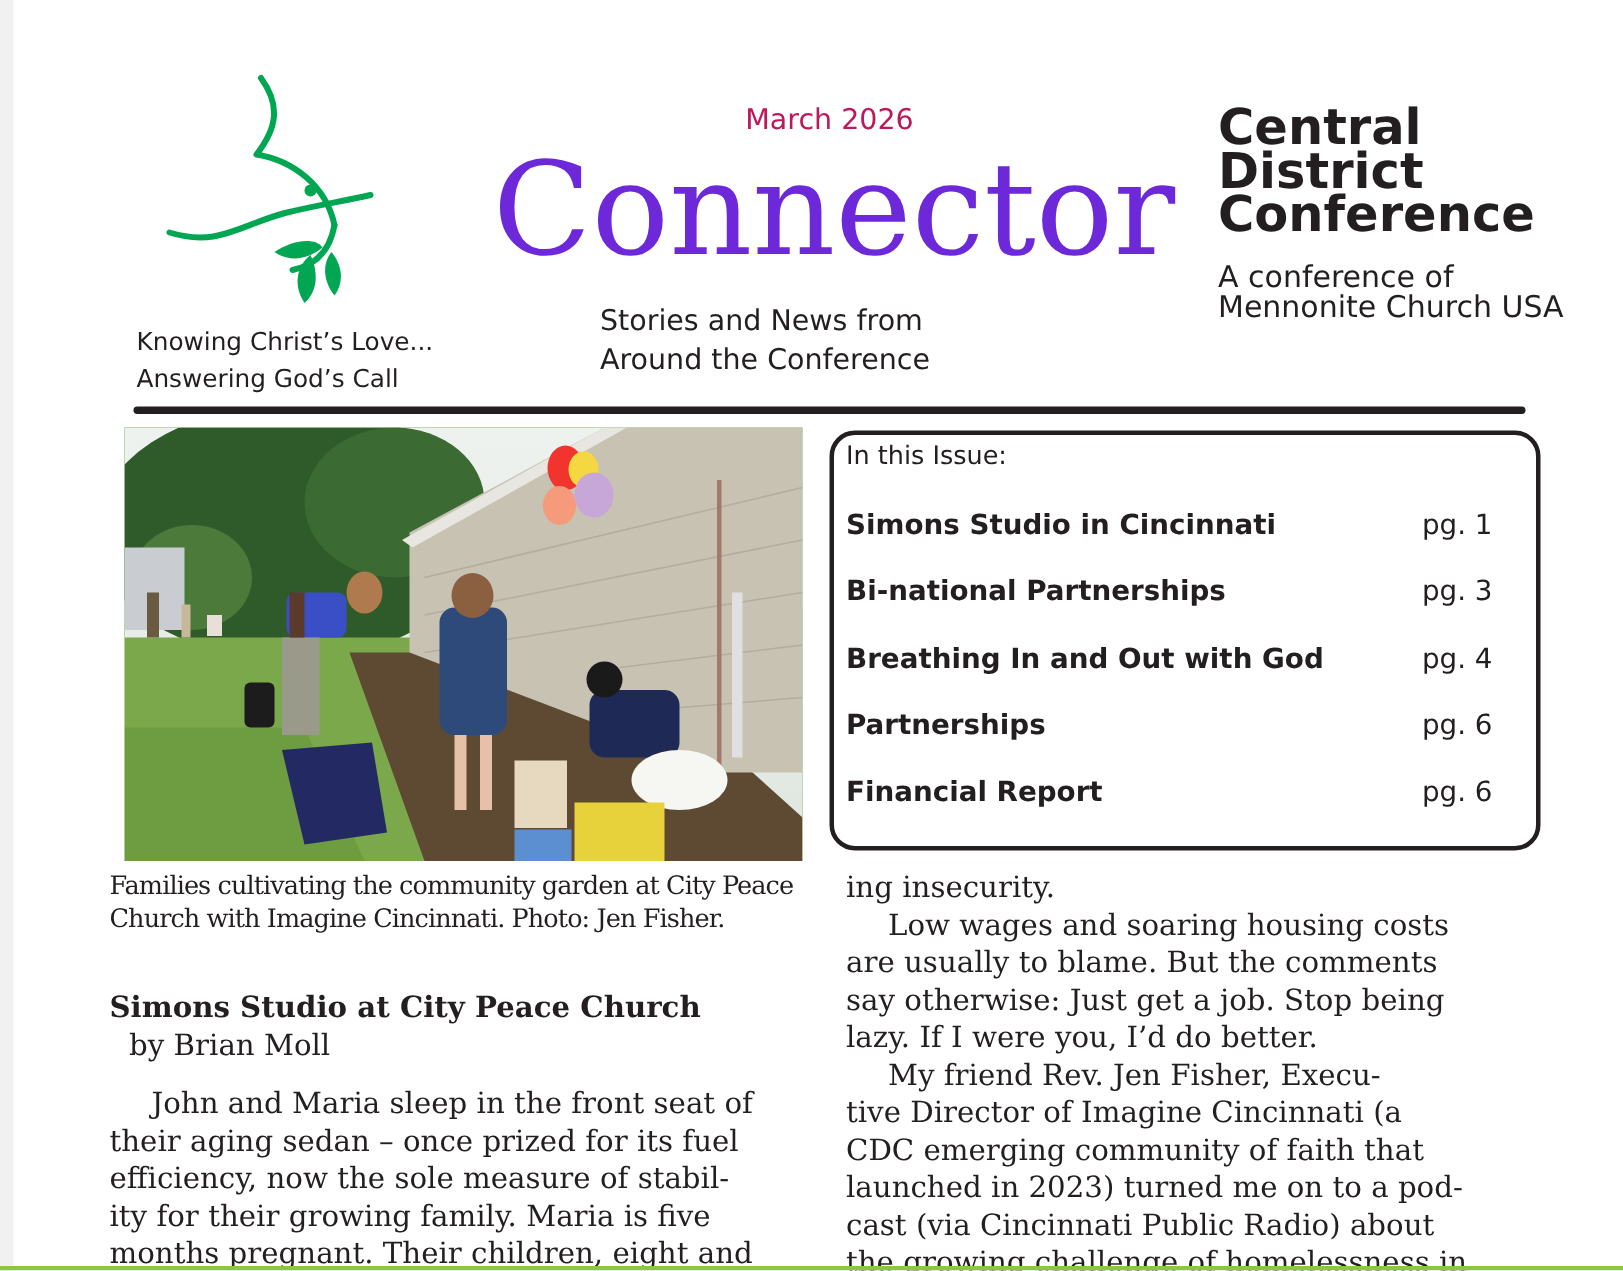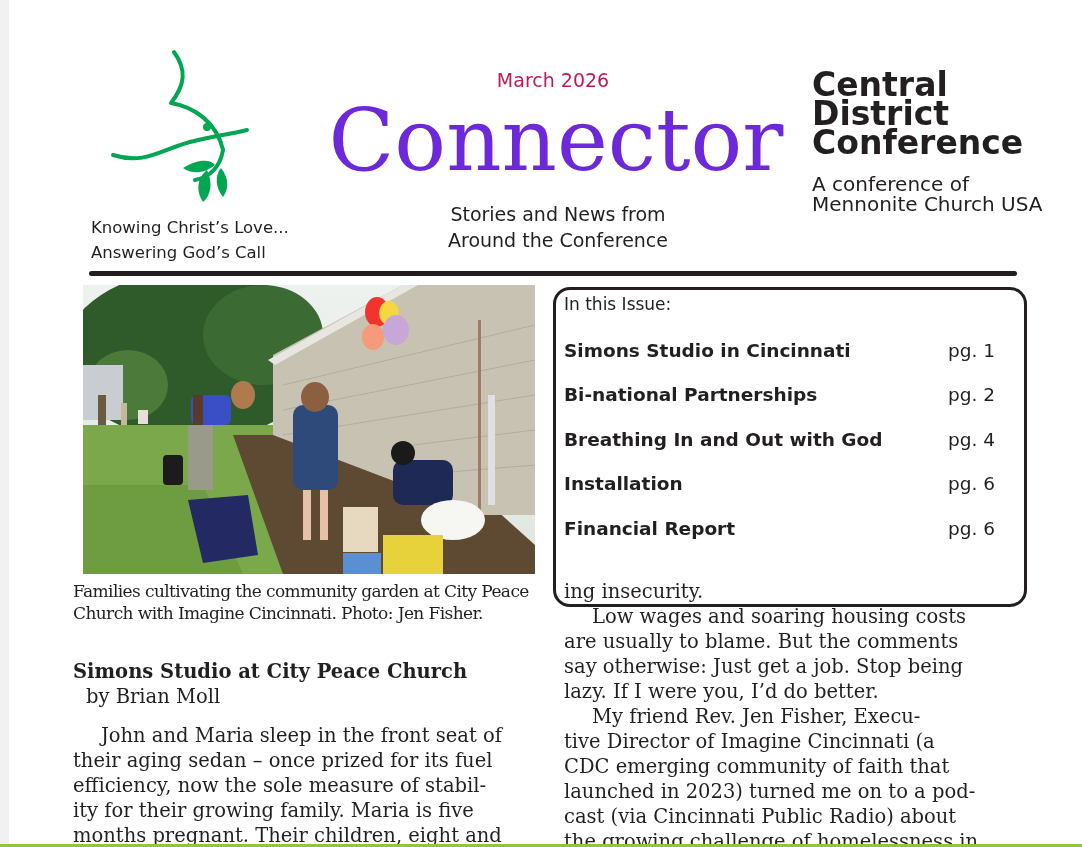--- a/index.html
+++ b/index.html
@@ -11,42 +11,42 @@
   }
   .left-strip { position: absolute; left: 0; top: 0; width: 9px; height: 847px; background: #f1f1f1; }
   .bottom-bar { position: absolute; left: 0; bottom: 0; width: 1082px; height: 3px; background: #8dc63f; z-index: 5; }
 
   .logo { position: absolute; left: 105px; top: 45px; width: 150px; height: 165px; }
   .tagline { position: absolute; left: 91px; top: 215px; font-family: "DejaVu Sans", sans-serif; font-size: 16.5px; line-height: 25px; color: #231f20; }
   .tagline div { white-space: nowrap; }
 
   .issue-date { position: absolute; left: 440px; top: 69px; width: 226px; text-align: center; font-size: 19px; color: #be185d; }
   .masthead-title { position: absolute; left: 325px; top: 90px; width: 462px; text-align: center; font-family: "DejaVu Serif", serif; font-size: 86px; line-height: 100px; color: #6d28d9; letter-spacing: 0px; }
-  .subtitle { position: absolute; left: 400px; top: 201px; width: 316px; text-align: center; font-size: 19px; line-height: 26px; color: #231f20; }
+  .subtitle { position: absolute; left: 400px; top: 201px; width: 316px; font-size: 19px; line-height: 26px; color: #231f20; }
 
   .org-name { position: absolute; left: 812px; top: 70px; font-weight: bold; font-size: 33px; line-height: 29px; color: #231f20; }
   .org-sub { position: absolute; left: 812px; top: 174px; font-size: 20px; line-height: 20px; color: #231f20; }
 
   .header-rule { position: absolute; left: 89px; top: 271px; width: 928px; height: 5px; background: #231f20; border-radius: 3px; }
 
   .photo { position: absolute; left: 83px; top: 285px; width: 452px; height: 289px; overflow: hidden; background: #7aa54a; }
   .photo svg { display: block; }
 
   .caption { position: absolute; left: 73px; top: 580px; width: 470px; font-family: "DejaVu Serif", serif; font-size: 17px; line-height: 22px; color: #231f20; letter-spacing: -0.6px; }
 
   .article-title { position: absolute; left: 73px; top: 659px; font-family: "DejaVu Serif", serif; font-weight: bold; font-size: 19.5px; line-height: 26px; color: #231f20; white-space: nowrap; }
   .byline { position: absolute; left: 86px; top: 684px; font-family: "DejaVu Serif", serif; font-size: 19.5px; line-height: 26px; color: #231f20; }
 
   .body-col { position: absolute; font-family: "DejaVu Serif", serif; font-size: 19.5px; line-height: 25px; color: #231f20; }
   .body-col .line { white-space: nowrap; }
   .body-col .indent { padding-left: 28px; }
   .col1 { left: 73px; top: 723px; }
   .col2 { left: 564px; top: 579px; }
 
-  .toc { position: absolute; left: 553px; top: 287px; width: 474px; height: 320px; border: 3px solid #231f20; border-radius: 17px; box-sizing: border-box; }
+  .toc { position: absolute; left: 553px; top: 287px; width: 474px; height: 280px; border: 3px solid #231f20; border-radius: 17px; box-sizing: border-box; }
   .toc-heading { position: absolute; left: 8px; top: 4px; font-size: 17px; color: #231f20; }
   .toc-row { position: absolute; left: 8px; width: 440px; height: 24px; }
   .toc-row .toc-title { position: absolute; left: 0; top: 0; font-weight: bold; font-size: 18.5px; color: #231f20; white-space: nowrap; }
   .toc-row .toc-page { position: absolute; left: 384px; top: 0; font-size: 18.5px; color: #231f20; white-space: nowrap; }
 </style>
 </head>
 <body>
 
 <div class="left-strip"></div>
 
@@ -153,28 +153,28 @@
 <div class="caption">Families cultivating the community garden at City Peace Church with Imagine Cincinnati. Photo: Jen Fisher.</div>
 
 <div class="toc">
   <div class="toc-heading">In this Issue:</div>
   <div class="toc-row" style="top:50px;">
     <span class="toc-title">Simons Studio in Cincinnati</span>
     <span class="toc-page">pg. 1</span>
   </div>
   <div class="toc-row" style="top:94px;">
     <span class="toc-title">Bi-national Partnerships</span>
-    <span class="toc-page">pg. 2</span>
+    <span class="toc-page">pg. 3</span>
   </div>
   <div class="toc-row" style="top:139px;">
     <span class="toc-title">Breathing In and Out with God</span>
     <span class="toc-page">pg. 4</span>
   </div>
   <div class="toc-row" style="top:183px;">
-    <span class="toc-title">Installation</span>
+    <span class="toc-title">Partnerships</span>
     <span class="toc-page">pg. 6</span>
   </div>
   <div class="toc-row" style="top:228px;">
     <span class="toc-title">Financial Report</span>
     <span class="toc-page">pg. 6</span>
   </div>
 </div>
 
 <div class="article-title">Simons Studio at City Peace Church</div>
 <div class="byline">by Brian Moll</div>

